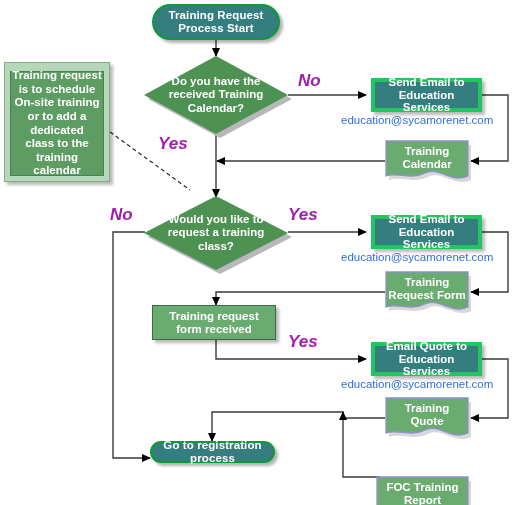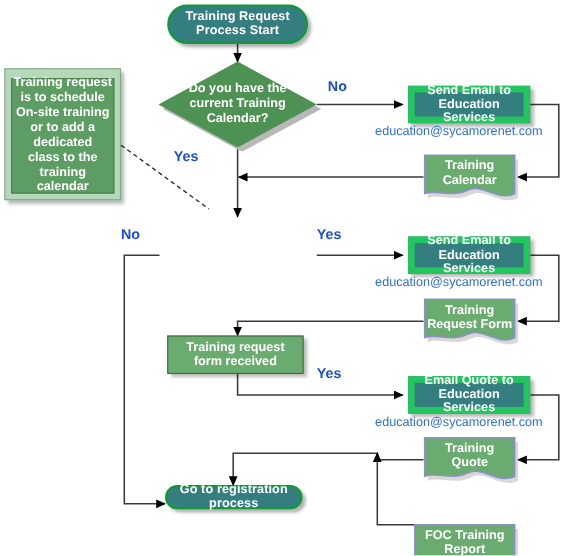--- a/index.html
+++ b/index.html
@@ -84,21 +84,21 @@
 
   
   .process {
     background: #6aab70;
     border: 1px solid #3c6b42;
     font-size: 11.5px;
     box-shadow: 3px 3px 3px rgba(0,0,0,0.28);
   }
   .process-dark {
     background: #347e80;
-    border: 6px solid #22c55e;
+    border: 4px solid #22c55e;
     font-size: 11.5px;
     box-shadow: 3px 3px 3px rgba(0,0,0,0.28);
   }
 
   
   .doc {
     position: absolute;
     z-index: 3;
   }
   .doc svg {
@@ -140,25 +140,26 @@
     display: flex;
     align-items: center;
     justify-content: center;
     text-align: center;
     box-sizing: border-box;
   }
 
   
   .edge-label {
     position: absolute;
-    color: #1d4ed8;
-    font-weight: bold;
-    font-size: 13px;
+    color: #a21caf;
+    font-weight: bold;
+    font-size: 17px;
     z-index: 4;
     white-space: nowrap;
+    font-style: italic;
   }
 
   
   .email-caption {
     position: absolute;
     color: #2f6fe0;
     font-weight: normal;
     font-size: 11.5px;
     z-index: 4;
     white-space: nowrap;
@@ -221,39 +222,46 @@
 dedicated
 class to the
 training calendar</span>
     </div>
   </div>
 
   <div class="diamond-wrap" style="left:144px; top:56px; width:144px; height:78px;">
     <div class="diamond-shadow"></div>
     <div class="diamond-face"></div>
     <div class="diamond-label" style="white-space:pre-line">Do you have the
-current Training
+received Training
 Calendar?</div>
   </div>
 
   <div class="node process-dark" style="left:371px; top:78px; width:111px; height:34px;">
     <span style="white-space:pre-line">Send Email to
 Education Services</span>
   </div>
   <div class="email-caption" style="left:341px; top:114px;">education@sycamorenet.com</div>
 
   <div class="doc" style="left:386px; top:140px; width:85px; height:44px;">
     <svg width="85" height="44" viewBox="0 0 85 44" xmlns="http://www.w3.org/2000/svg">
       <path d="M3,5 L85,5 L85,40 C70,48 55,30 42,37 C29,44 14,36 3,40 Z" fill="#b8b8b8" opacity="0.55"></path>
       <path d="M0,1 L82,1 L82,36 C67,44 52,26 39,33 C26,40 11,32 0,36 Z" fill="#6aab70" stroke="#8f8fd0" stroke-width="1.3"></path>
     </svg>
     <div class="doc-label" style="white-space:pre-line; width:82px; height:36px;">Training
 Calendar</div>
   </div>
 
+  <div class="diamond-wrap" style="left:144px; top:196px; width:144px; height:74px;">
+    <div class="diamond-shadow"></div>
+    <div class="diamond-face"></div>
+    <div class="diamond-label" style="white-space:pre-line">Would you like to
+request a training
+class?</div>
+  </div>
 
   <div class="node process-dark" style="left:371px; top:215px; width:111px; height:34px;">
     <span style="white-space:pre-line">Send Email to
 Education Services</span>
   </div>
   <div class="email-caption" style="left:341px; top:251px;">education@sycamorenet.com</div>
 
   <div class="doc" style="left:386px; top:271px; width:85px; height:44px;">
     <svg width="85" height="44" viewBox="0 0 85 44" xmlns="http://www.w3.org/2000/svg">
       <path d="M3,5 L85,5 L85,40 C70,48 55,30 42,37 C29,44 14,36 3,40 Z" fill="#b8b8b8" opacity="0.55"></path>

